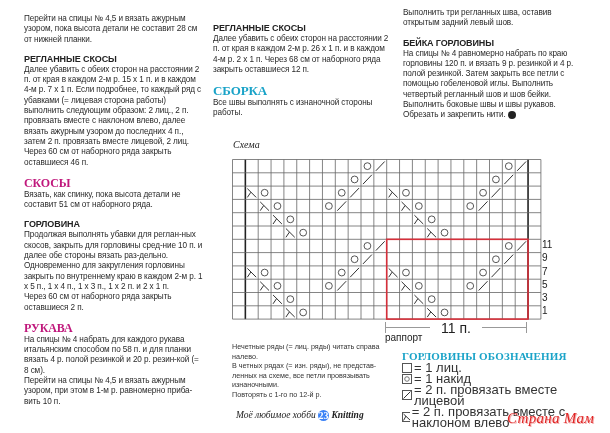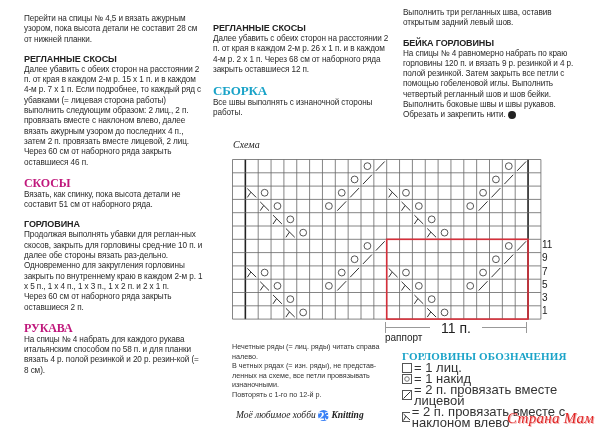--- a/index.html
+++ b/index.html
@@ -16,21 +16,21 @@
   #grid { position: absolute; left: 232px; top: 159px; }
   .rowlabels { position: absolute; left: 542px; top: 238px; font-size: 10px; line-height: 13.3px; color:#222; }
   .rapport { position: absolute; left: 385px; top: 320px; width: 142px; height: 26px; }
   .rapport .line { position: absolute; top: 7px; height: 1px; background: #999; }
   .rapport .tick { position: absolute; top: 2px; width: 1px; height: 11px; background: #999; }
   .rapport .num { position: absolute; left: 0; width: 142px; top: 0; text-align: center; font-size: 14px; color:#222; }
   .rapport .lbl { position: absolute; left: 0; width: 142px; top: 12px; text-align: left; font-size: 10px; color:#222; }
   .notes { position: absolute; left: 232px; top: 342px; width: 160px; font-size: 7.2px; line-height: 9.6px; color:#333; }
   .footer { position: absolute; left: 236px; top: 410px; font-family: "Liberation Serif", serif; font-style: italic; font-size: 9.5px; color:#222; }
   .footer .badge { display: inline-block; width: 11px; height: 11px; border-radius: 50%; background:#3b82f6; color:#fff;
-                   font-size: 13px; font-style: normal; text-align: center; line-height: 11px; vertical-align: middle; font-weight: bold; }
+                   font-size: 10px; font-style: normal; text-align: center; line-height: 11px; vertical-align: middle; font-weight: bold; }
   .footer b { font-weight: bold; }
   .legend { position: absolute; left: 402px; top: 350px; }
   .legend .title { font-family: "Liberation Serif", serif; font-weight: bold; font-size: 11px; color:#1aa3c8; letter-spacing: 0.2px; }
   .legend .item { font-size: 13px; line-height: 11px; color:#333; display: flex; align-items: center; }
   .legend .sym { width: 8px; height: 8px; border: 1px solid #555; margin-right: 2px; display: inline-block; position: relative; background:#fff; }
   .watermark { position: absolute; left: 507px; top: 410px; font-family: "Liberation Serif", serif; font-style: italic; font-weight: normal;
                font-size: 15px; color: #e02424; text-shadow: 1px 1px 0 #f3b0b0; letter-spacing: 0.3px; }
   .endmark { display:inline-block; width:8px; height:8px; border-radius:50%; background:#222; vertical-align: middle; }
 </style>
 </head>
@@ -40,20 +40,21 @@
   <p>Перейти на спицы № 4,5 и вязать ажурным узором, пока высота детали не составит 28 см от нижней планки.</p>
   <p class="h-black">РЕГЛАННЫЕ СКОСЫ</p>
   <p>Далее убавить с обеих сторон на расстоянии 2 п. от края в каждом 2-м р. 15 х 1 п. и в каждом 4-м р. 7 х 1 п. Если подробнее, то каждый ряд с убавками (= лицевая сторона работы) выполнить следующим образом: 2 лиц., 2 п. провязать вместе с наклоном влево, далее вязать ажурным узором до последних 4 п., затем 2 п. провязать вместе лицевой, 2 лиц. Через 60 см от наборного ряда закрыть оставшиеся 46 п.</p>
   <p class="h-pink">СКОСЫ</p>
   <p>Вязать, как спинку, пока высота детали не составит 51 см от наборного ряда.</p>
   <p class="h-black">ГОРЛОВИНА</p>
   <p>Продолжая выполнять убавки для реглан-ных скосов, закрыть для горловины сред-ние 10 п. и далее обе стороны вязать раз-дельно. Одновременно для закругления горловины закрыть по внутреннему краю в каждом 2-м р. 1 х 5 п., 1 х 4 п., 1 х 3 п., 1 х 2 п. и 2 х 1 п.</p>
   <p>Через 60 см от наборного ряда закрыть оставшиеся 2 п.</p>
   <p class="h-pink">РУКАВА</p>
   <p>На спицы № 4 набрать для каждого рукава итальянским способом по 58 п. и для планки вязать 4 р. полой резинкой и 20 р. резин-кой (= 8 см).</p>
+  <p>Перейти на спицы № 4,5 и вязать ажурным узором, при этом в 1-м р. равномерно приба-вить 10 п.</p>
 </div>
 
 <div class="col" style="left:213px; top:14px; width:180px;">
   <p class="h-black">РЕГЛАННЫЕ СКОСЫ</p>
   <p>Далее убавить с обеих сторон на расстоянии 2 п. от края в каждом 2-м р. 26 х 1 п. и в каждом 4-м р. 2 х 1 п. Через 68 см от наборного ряда закрыть оставшиеся 12 п.</p>
   <p class="h-blue">СБОРКА</p>
   <p>Все швы выполнять с изнаночной стороны работы.</p>
 </div>
 
 <div class="col" style="left:403px; top:8px; width:185px;">

